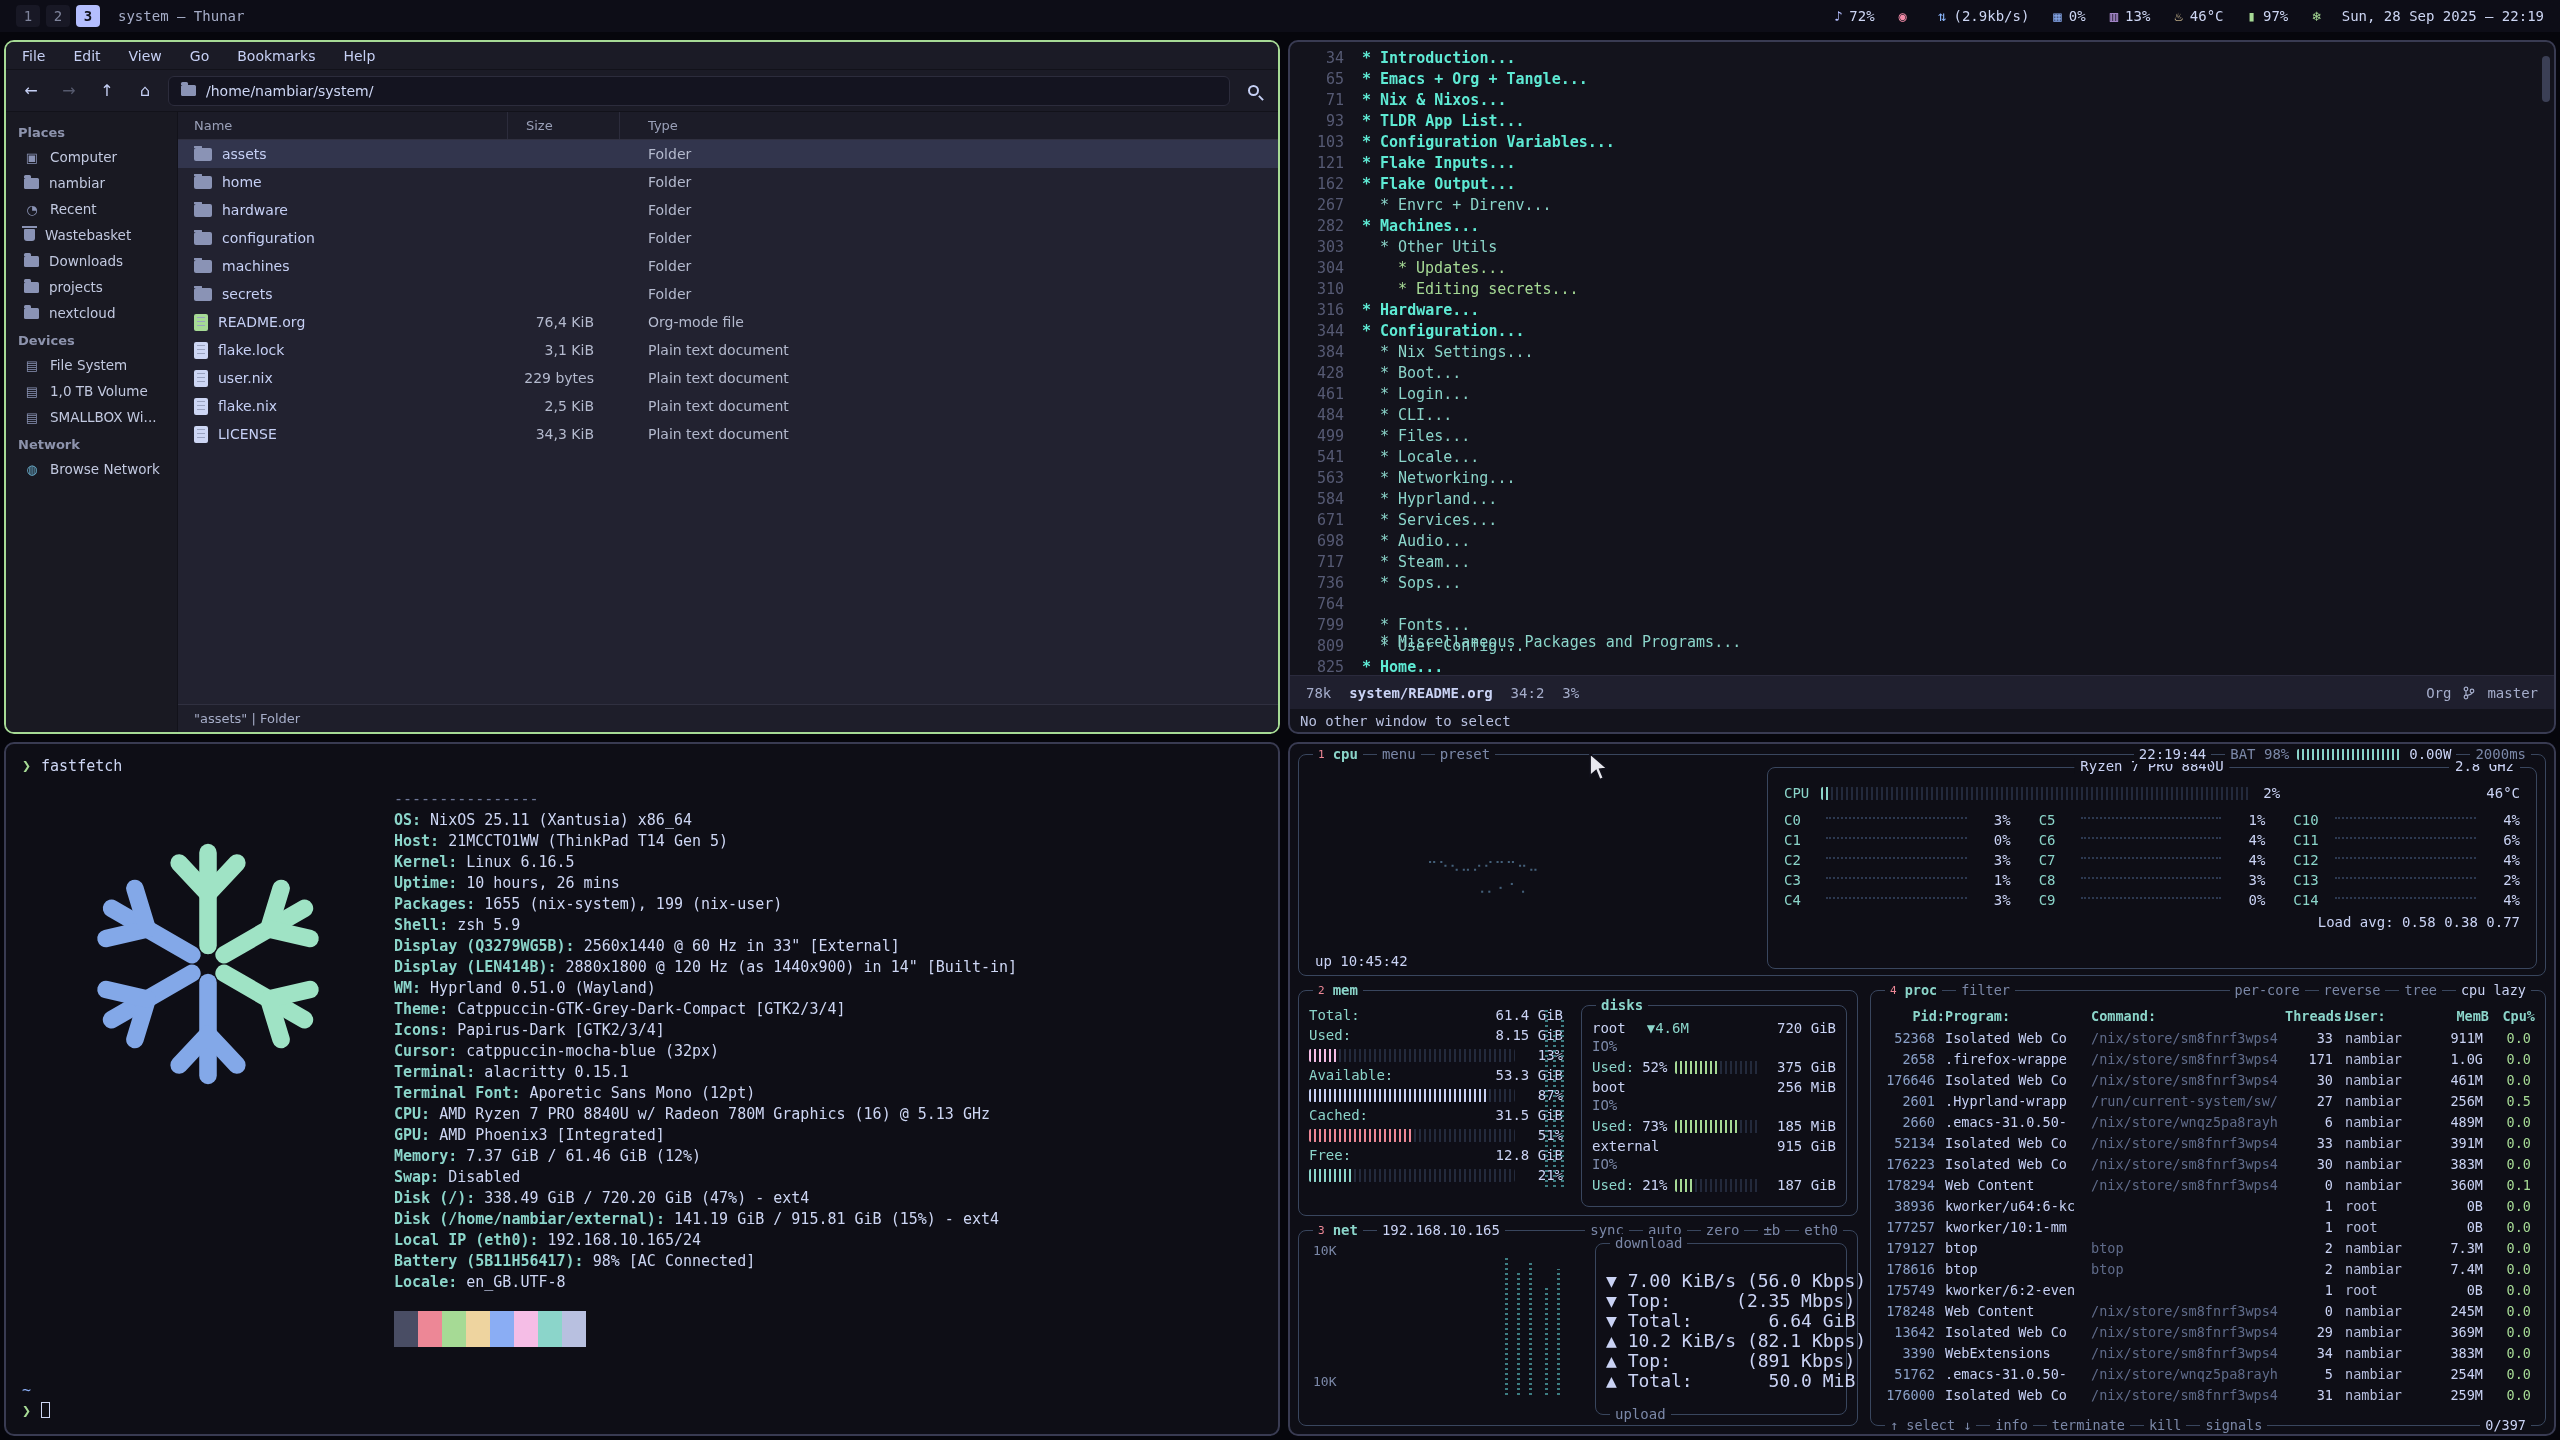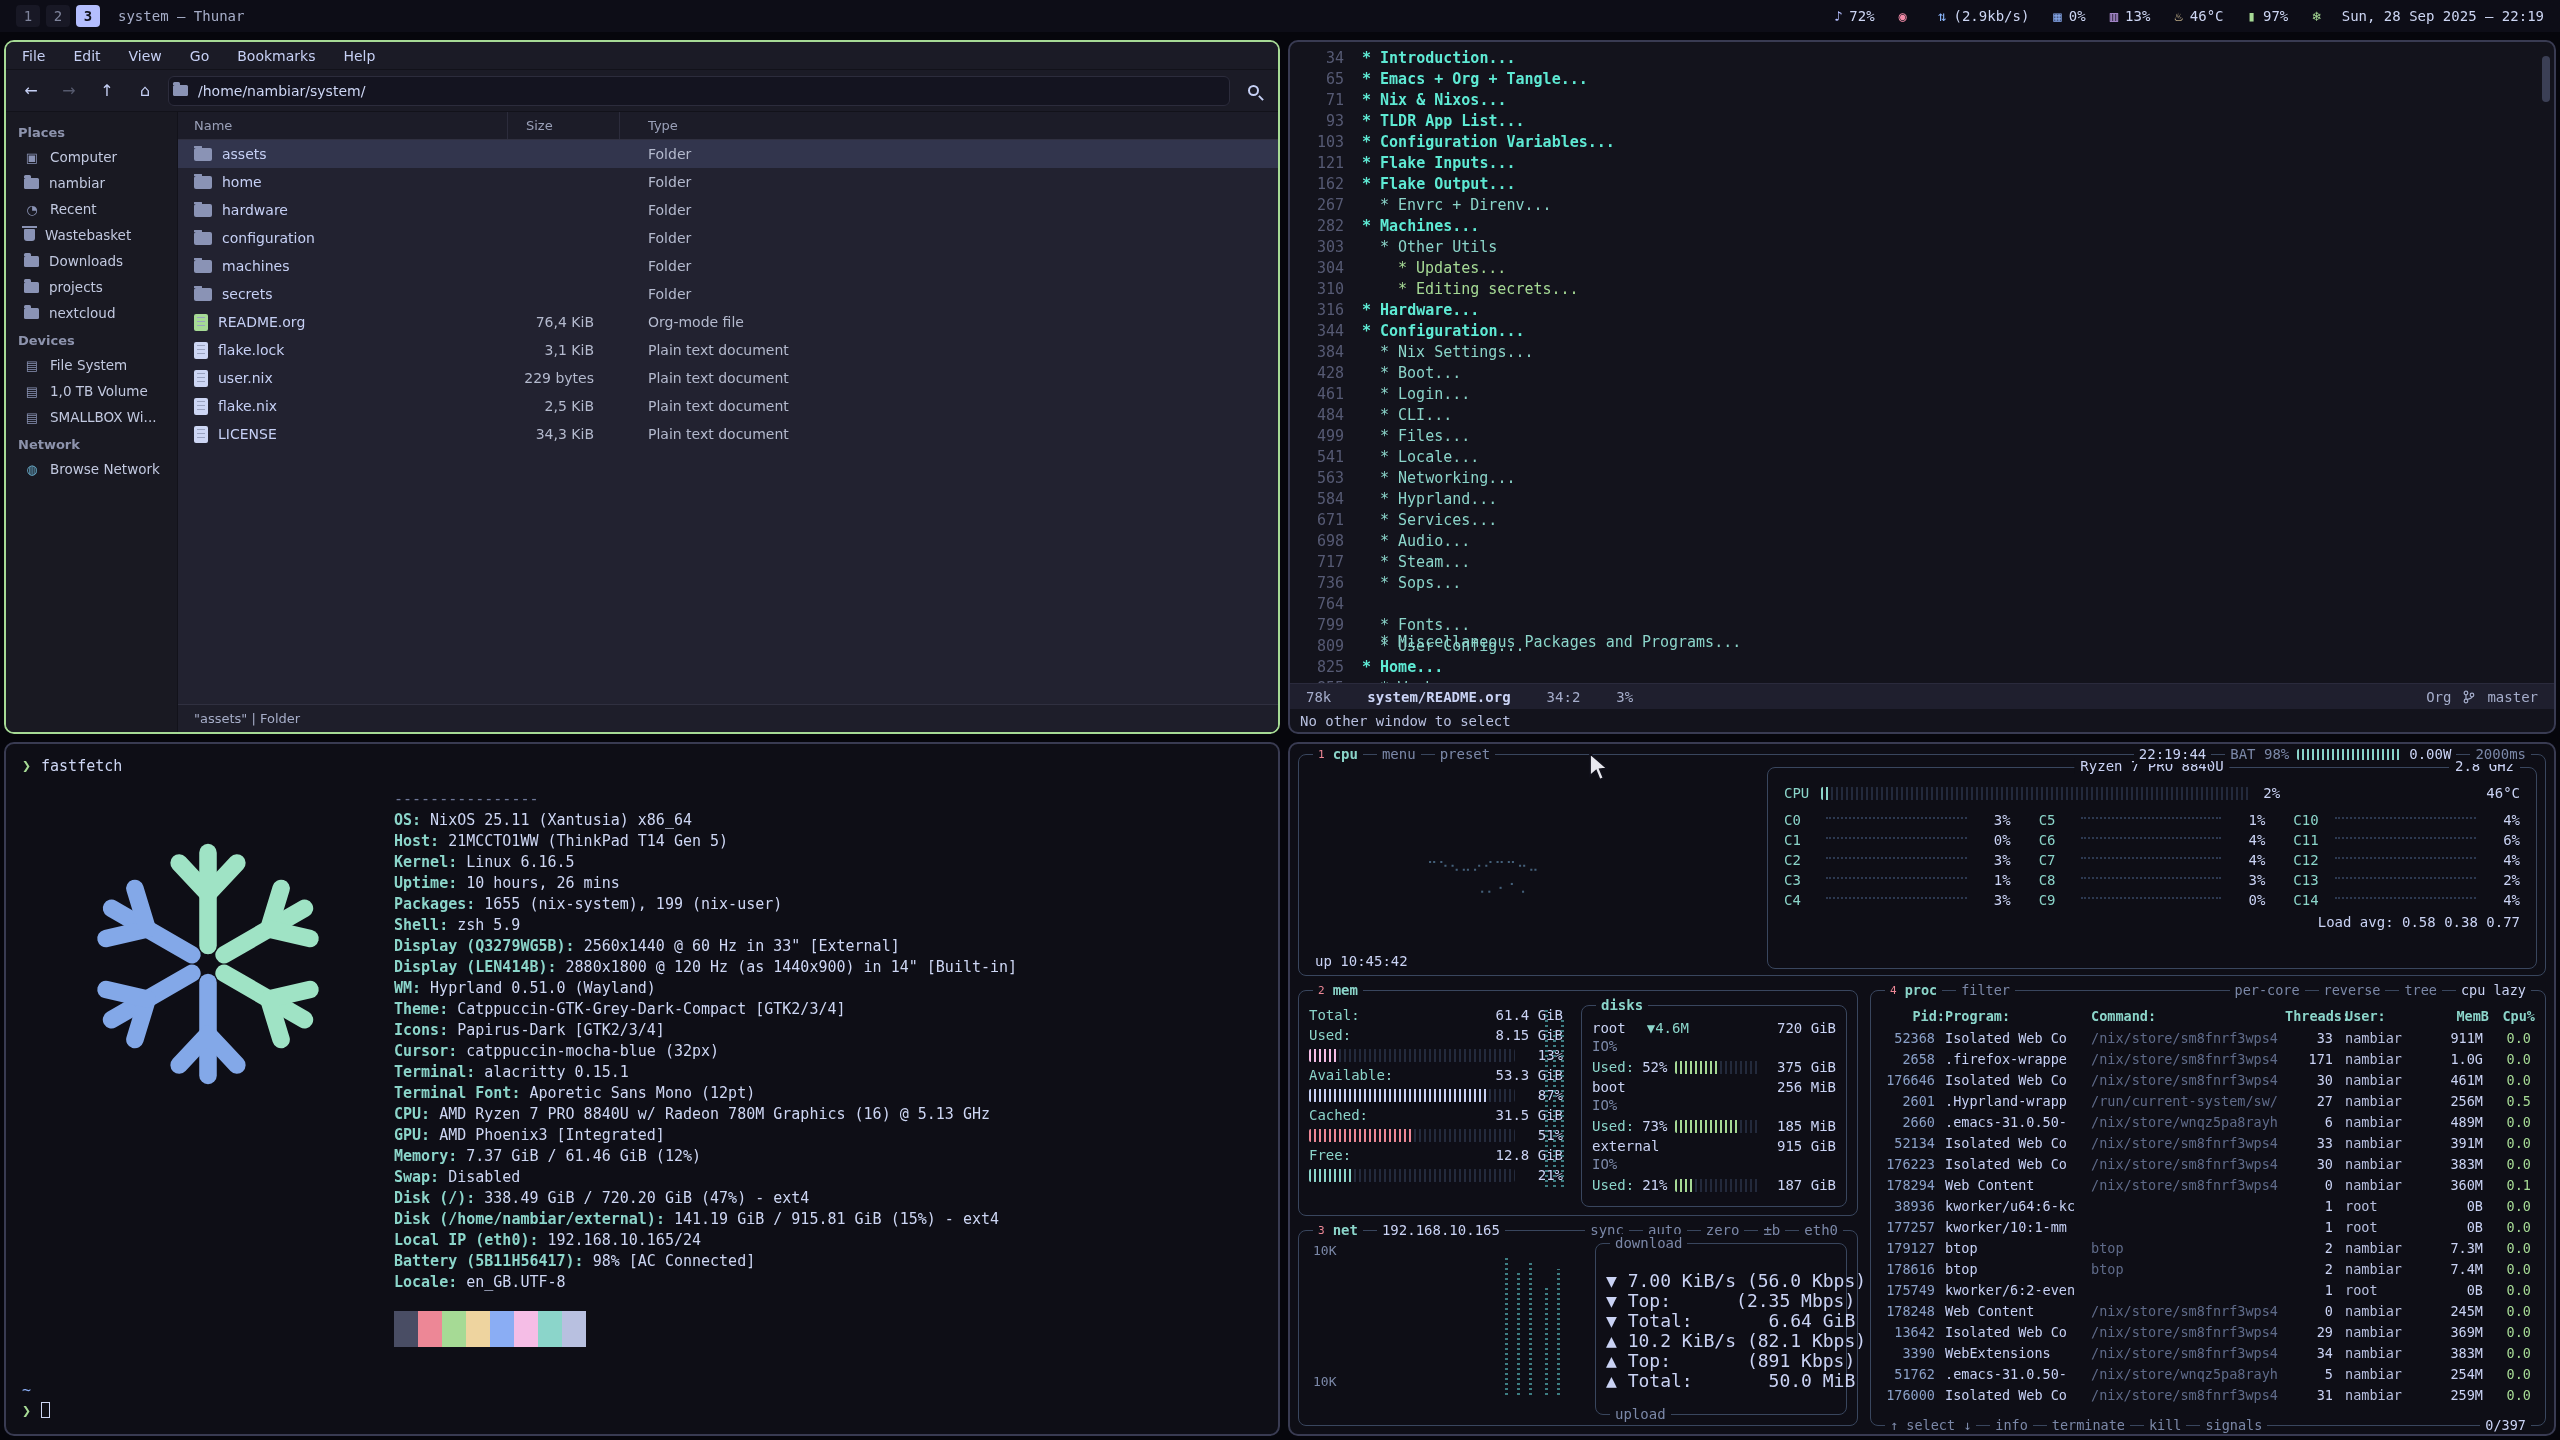--- a/index.html
+++ b/index.html
@@ -27,21 +27,21 @@
   #thunar{left:4px;top:40px;width:1276px;height:694px;background:#222230;
     border:2px solid #a6da95;display:flex;flex-direction:column;font-size:14px}
   .menubar{display:flex;gap:28px;padding:5px 16px;background:#1b1b26;
     border-bottom:1px solid #12121a;color:#c6d0f5;height:28px;align-items:center}
   .toolbar{display:flex;gap:8px;align-items:center;padding:5px 10px;background:#1b1b26;
     border-bottom:1px solid #12121a;height:42px}
   .tbtn{width:30px;height:28px;display:flex;align-items:center;justify-content:center;
     border-radius:6px;color:#c6d0f5;font-size:16px}
   .tbtn.dim{color:#565a6e}
   .pathbar{flex:1;height:30px;background:#141420;border:1px solid #2c2c3c;border-radius:6px;
-    display:flex;align-items:center;gap:10px;padding:0 4px;color:#cdd6f4}
+    display:flex;align-items:center;gap:10px;padding:0 12px;color:#cdd6f4}
   .mag{width:11px;height:11px;border:2px solid #c6d0f5;border-radius:50%;position:relative}
   .mag::after{content:"";position:absolute;width:2px;height:6px;background:#c6d0f5;
     transform:rotate(-45deg);left:10px;top:8px}
   .thunar-main{flex:1;display:flex;min-height:0}
   .sidebar{width:172px;background:#191922;border-right:1px solid #12121a;padding:6px 0}
   .side-head{font-weight:bold;color:#8d93ad;font-size:13px;padding:7px 12px 4px}
   .side-item{display:flex;align-items:center;gap:10px;padding:0 10px 0 18px;height:26px;
     color:#c2c9e0;font-size:13.5px;white-space:nowrap;overflow:hidden}
   .sic{display:inline-flex;width:16px;height:16px;justify-content:center;align-items:center;
     font-size:13px;flex:none}
@@ -78,22 +78,22 @@
     border:2px solid #393b52;font-family:"DejaVu Sans Mono",monospace;font-size:15px;
     display:flex;flex-direction:column}
   .ebody{flex:1;padding-top:6px;position:relative;overflow:hidden}
   .eline{display:flex;height:21px;line-height:21px;white-space:pre}
   .lnum{width:54px;text-align:right;color:#565a74;margin-right:18px;flex:none}
   .etext.lvl1{color:#5eead4;font-weight:bold}
   .etext.lvl2{color:#8bd5ca}
   .etext.lvl3{color:#a6da95}
   .scrollbar{position:absolute;right:2px;top:4px;width:8px;bottom:4px}
   .thumb{width:8px;height:46px;background:#3b3f55;border-radius:4px;margin-top:8px}
-  .modeline{height:26px;background:#1f1f2e;border-top:1px solid #2a2a3c;display:flex;
-    align-items:center;gap:36px;padding:0 16px;color:#a5adcb;font-size:14px}
+  .modeline{height:34px;background:#1f1f2e;border-top:1px solid #2a2a3c;display:flex;
+    align-items:center;gap:18px;padding:0 16px;color:#a5adcb;font-size:14px}
   .ml-buf{color:#cad3f5;font-weight:bold}
   .ml-right{margin-left:auto;display:flex;gap:12px;align-items:center}
   .echo{height:23px;display:flex;align-items:center;padding:0 10px;color:#b8c0e0;font-size:14px}
 
   
   #terminal{left:4px;top:742px;width:1276px;height:694px;background:#0e0e16;
     border:2px solid #393b52;font-family:"DejaVu Sans Mono",monospace;font-size:15px;
     padding:12px 16px;display:flex;flex-direction:column;line-height:21px}
   .cmdline{display:flex;gap:10px}
   .prompt{color:#a6da95;font-weight:bold}

